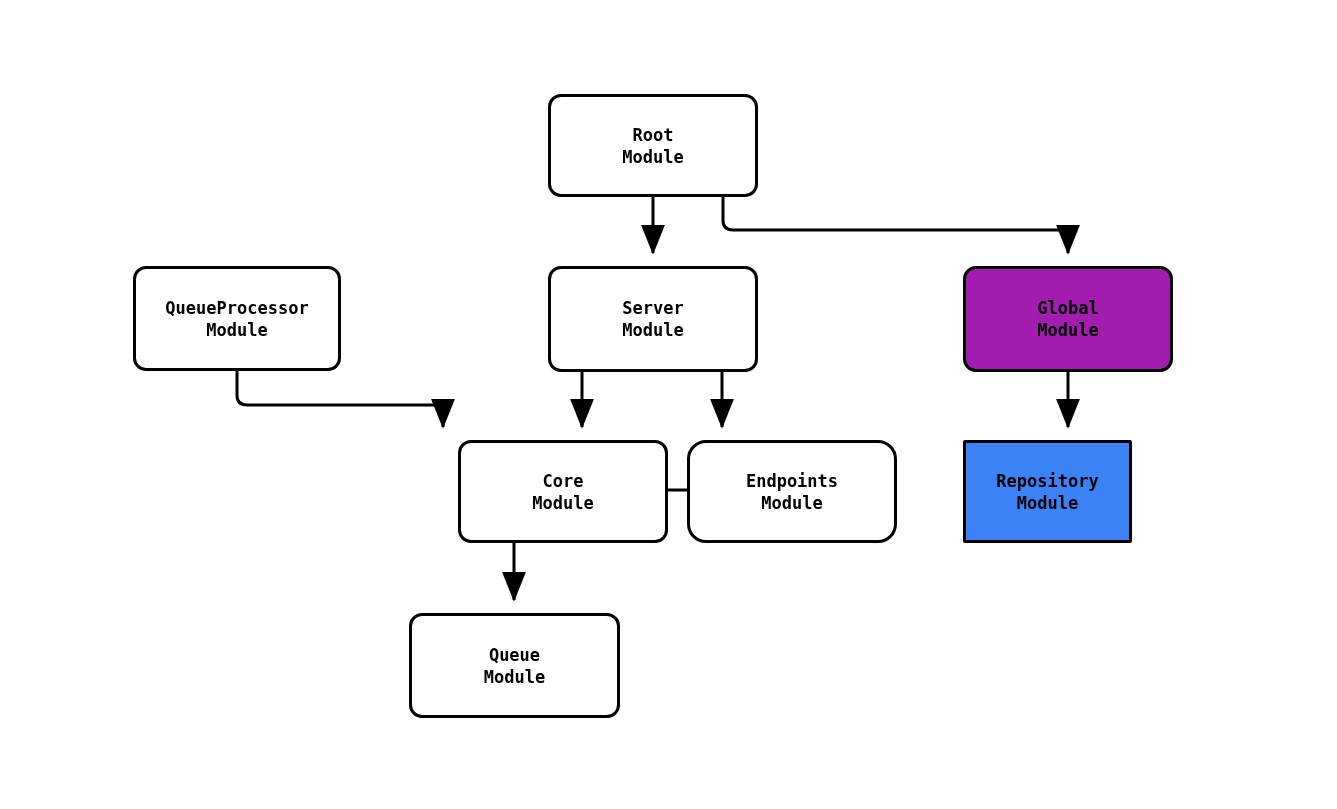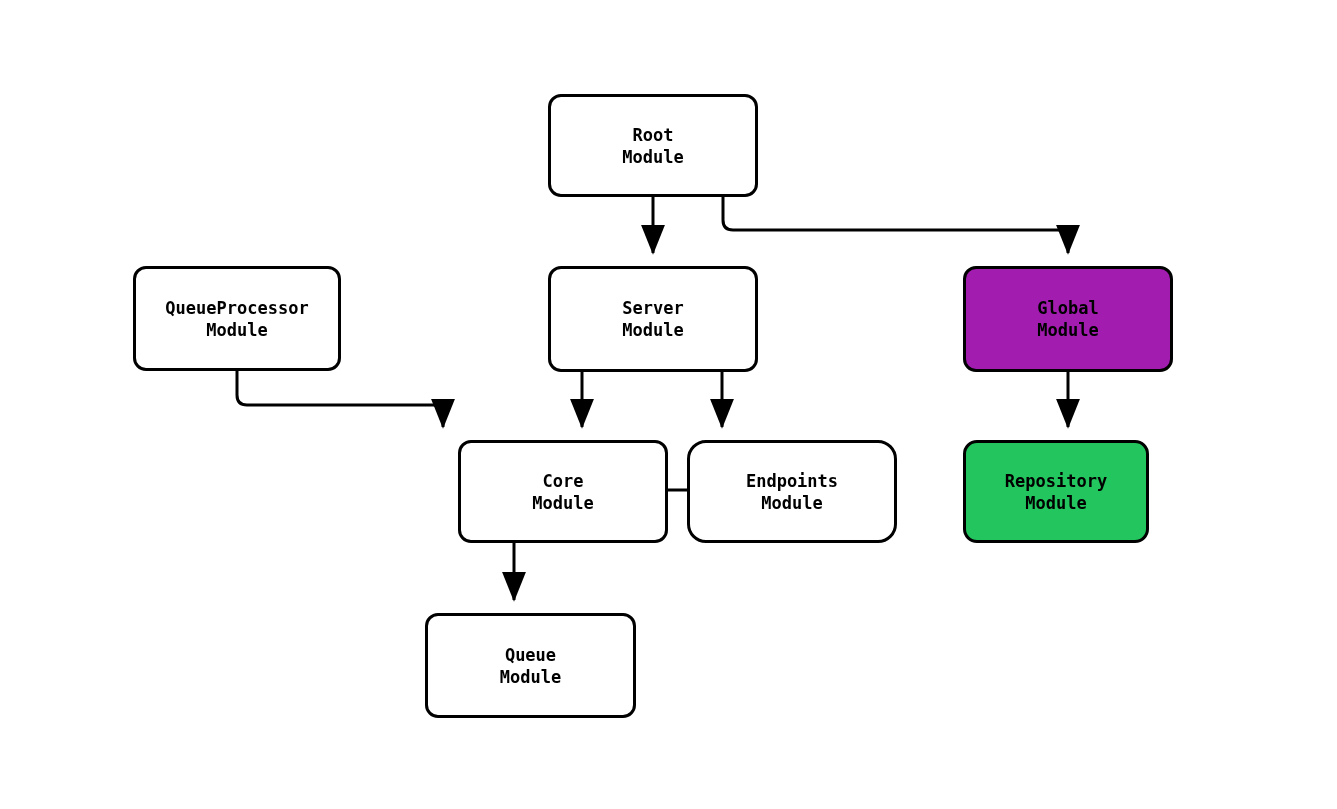--- a/index.html
+++ b/index.html
@@ -100,23 +100,23 @@
   <div class="node" id="node-core" style="left: 410px; top: 440px; width: 210px; height: 103px; border-radius: 13px; border-width: 3px; border-color: rgb(0, 0, 0); background: rgb(255, 255, 255); margin-left: 48px;">
     <span class="node-label">Core
 Module</span>
   </div>
 
   <div class="node" id="node-endpoints" style="left: 687px; top: 440px; width: 210px; height: 103px; border-radius: 19px; border-width: 3px; border-color: rgb(0, 0, 0); background: rgb(255, 255, 255);">
     <span class="node-label">Endpoints
 Module</span>
   </div>
 
-  <div class="node" id="node-repository" style="left: 963px; top: 440px; width: 186px; height: 103px; border-radius: 14px; border-width: 3px; border-color: rgb(0, 0, 0); background: #22c55e;">
+  <div class="node" id="node-repository" style="left: 963px; top: 440px; width: 169px; height: 103px; border-radius: 2px; border-width: 3px; border-color: rgb(0, 0, 0); background: #3b82f6;">
     <span class="node-label">Repository
 Module</span>
   </div>
 
-  <div class="node" id="node-queue" style="left: 409px; top: 613px; width: 211px; height: 105px; border-radius: 13px; border-width: 3px; border-color: rgb(0, 0, 0); background: rgb(255, 255, 255); margin-left: 16px;">
+  <div class="node" id="node-queue" style="left: 409px; top: 613px; width: 211px; height: 105px; border-radius: 13px; border-width: 3px; border-color: rgb(0, 0, 0); background: rgb(255, 255, 255);">
     <span class="node-label">Queue
 Module</span>
   </div>
 
 </div>
 
 </body></html>

